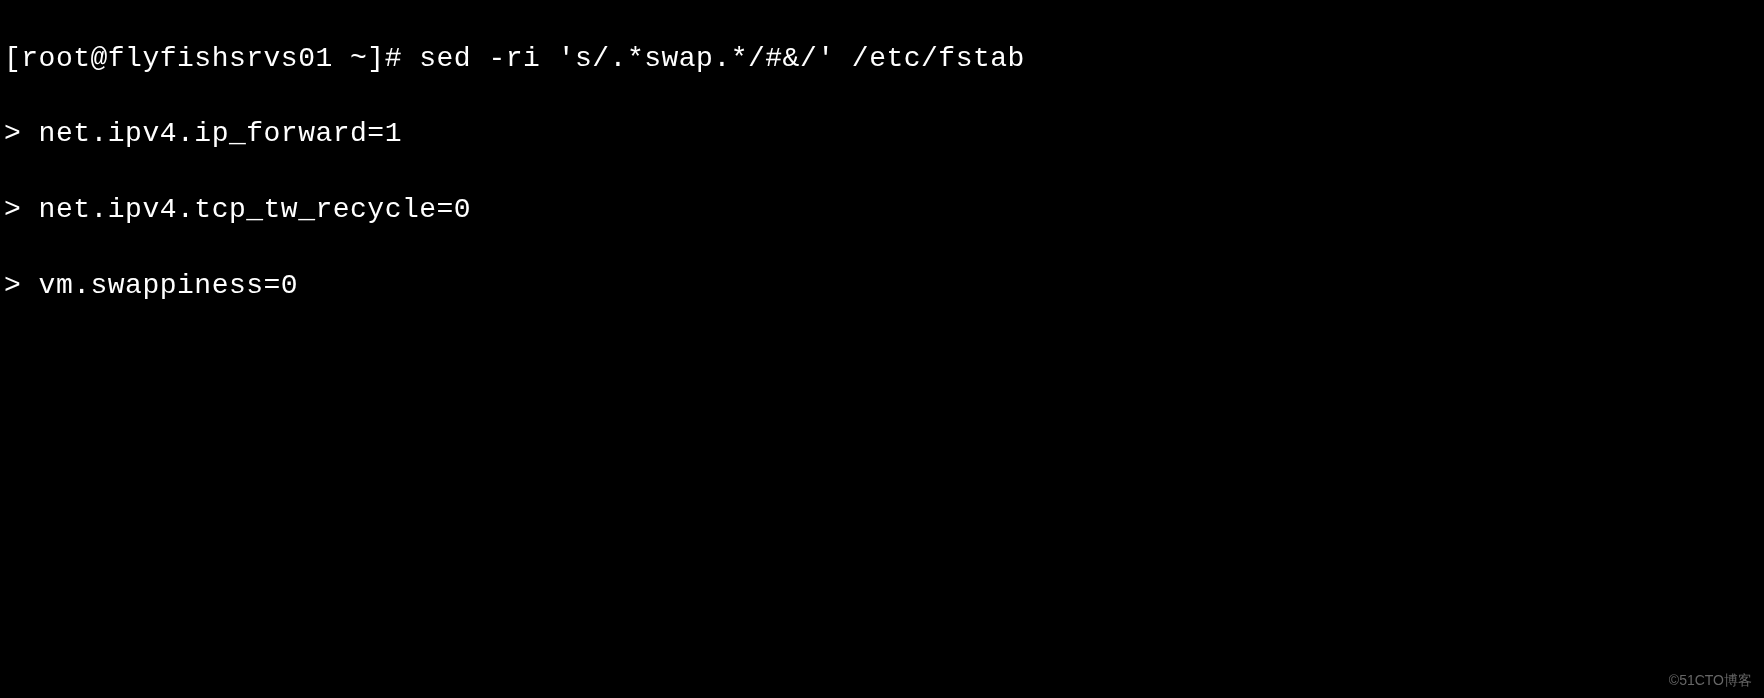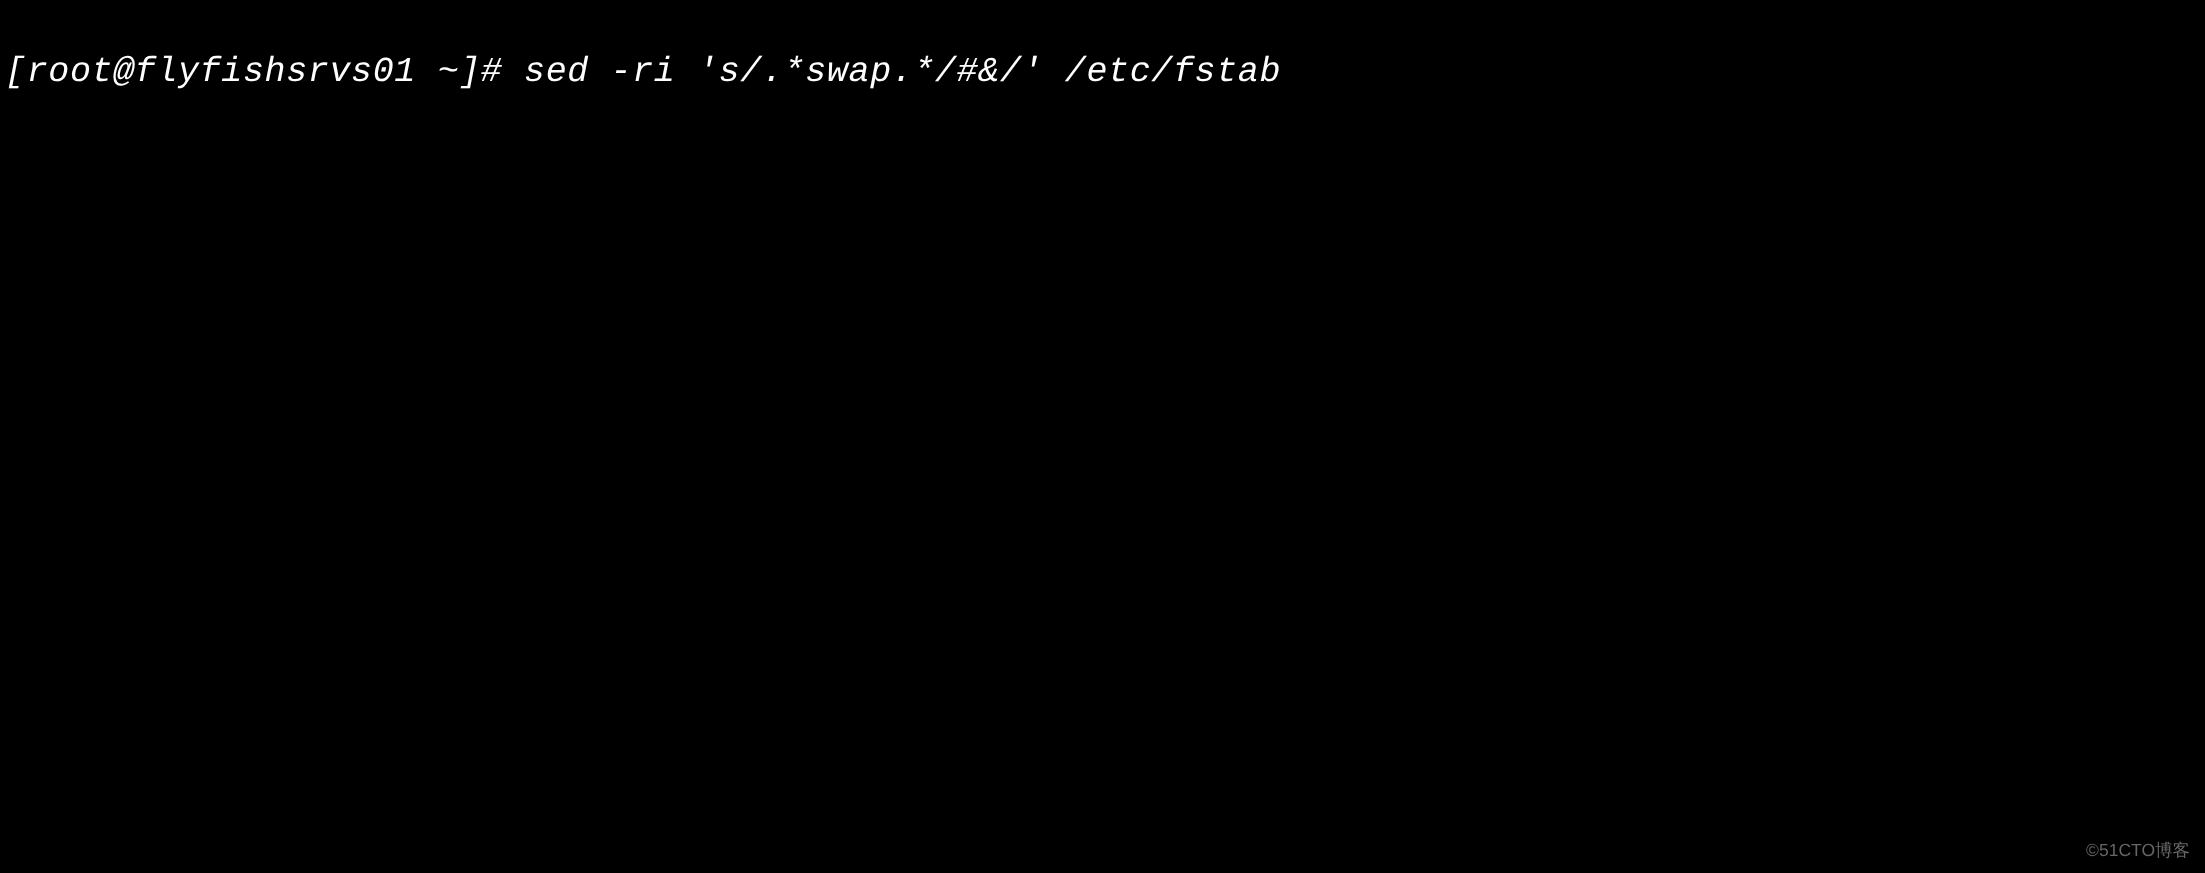--- a/index.html
+++ b/index.html
@@ -18,37 +18,39 @@
       height: 698px;
       overflow: hidden;
       letter-spacing: 0.5px;
       position: relative;
     }
     .terminal {
       white-space: pre;
     }
     .line {
       display: block;
-      font-style: italic;
     }
     .watermark {
       position: absolute;
       bottom: 8px;
       right: 12px;
       color: #666666;
       font-size: 14px;
       font-family: sans-serif;
       letter-spacing: 0;
     }
   </style>
 </head>
 <body>
 
 <div class="terminal">
 <span class="line">[root@flyfishsrvs01 ~]# sed -ri 's/.*swap.*/#&amp;/' /etc/fstab</span>
+<span class="line">&gt; net.ipv4.ip_forward=1</span>
+<span class="line">&gt; net.ipv4.tcp_tw_recycle=0</span>
+<span class="line">&gt; vm.swappiness=0</span>
 
 
 
 
 
 
 
 
 </div>
 

